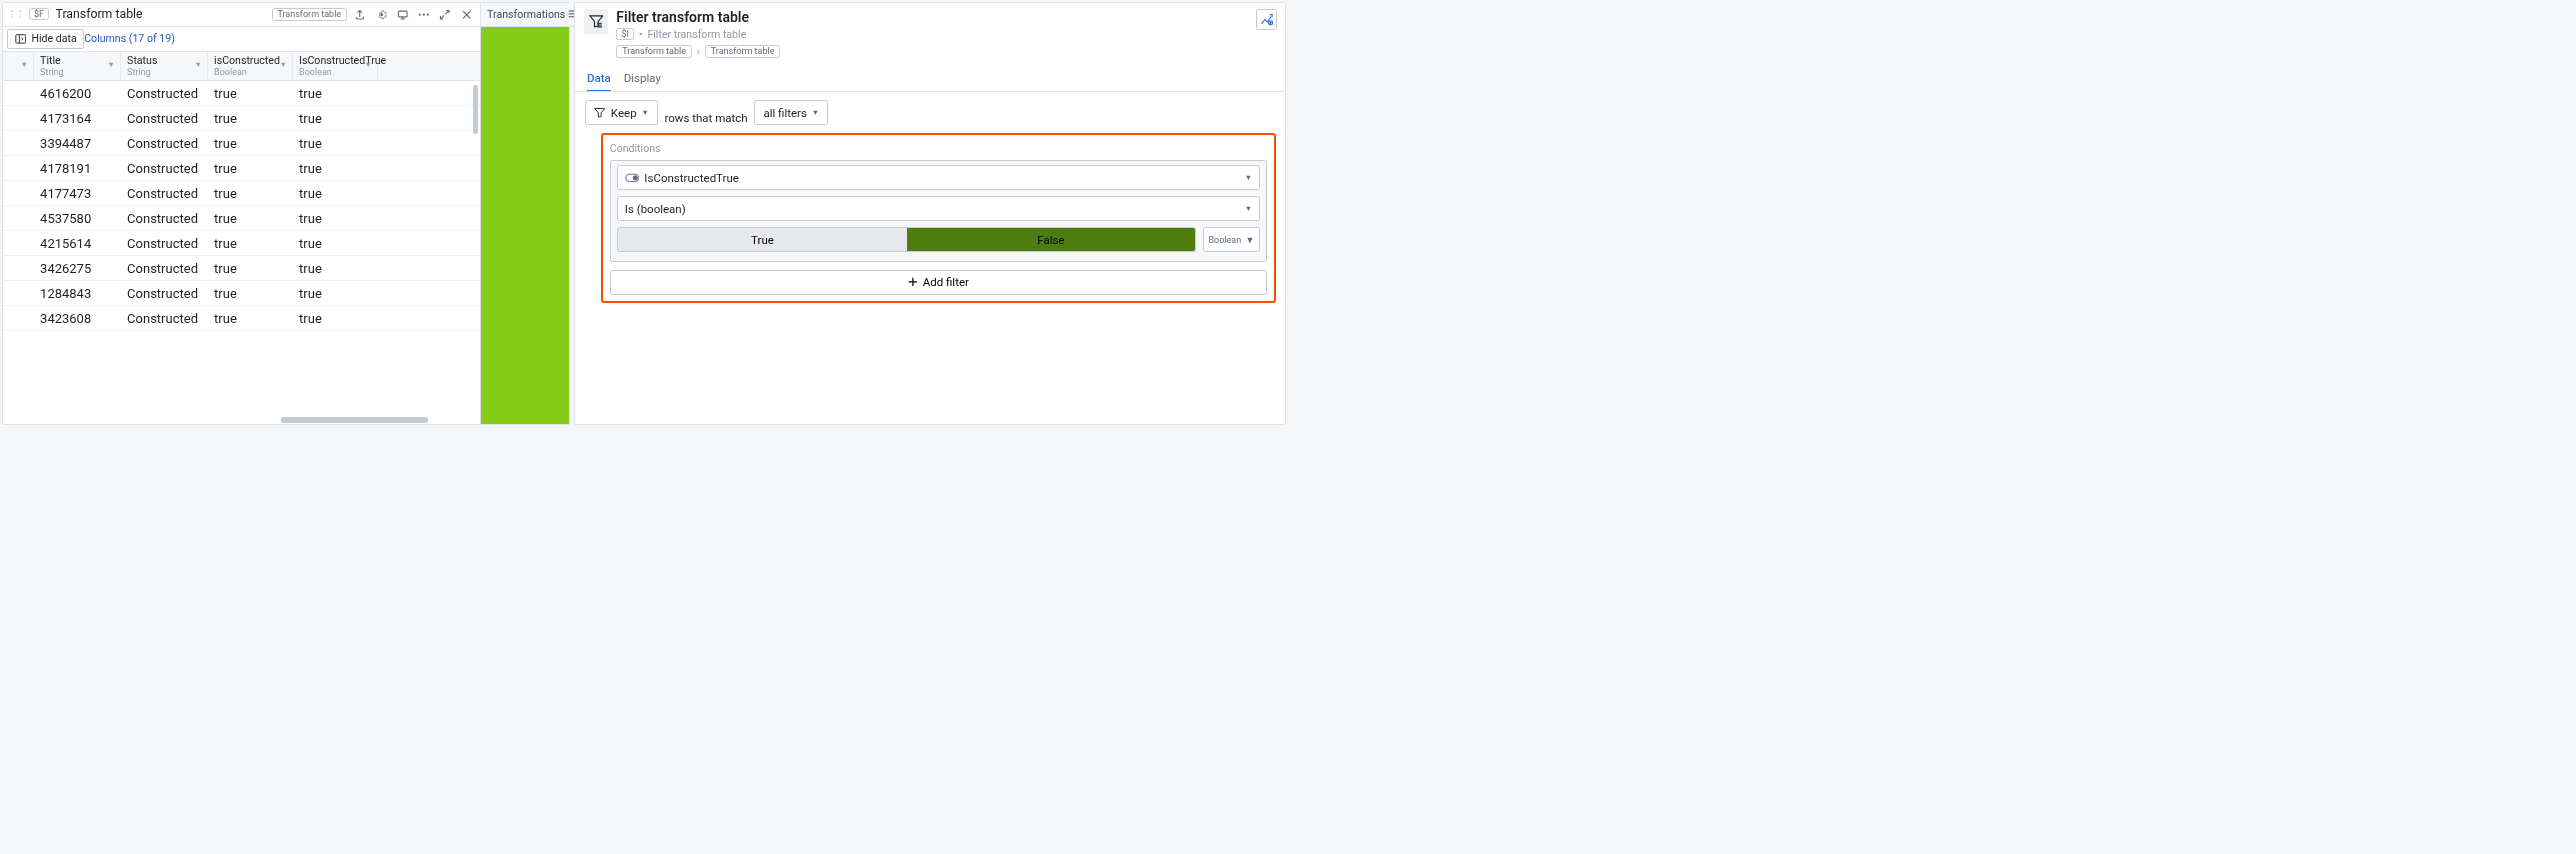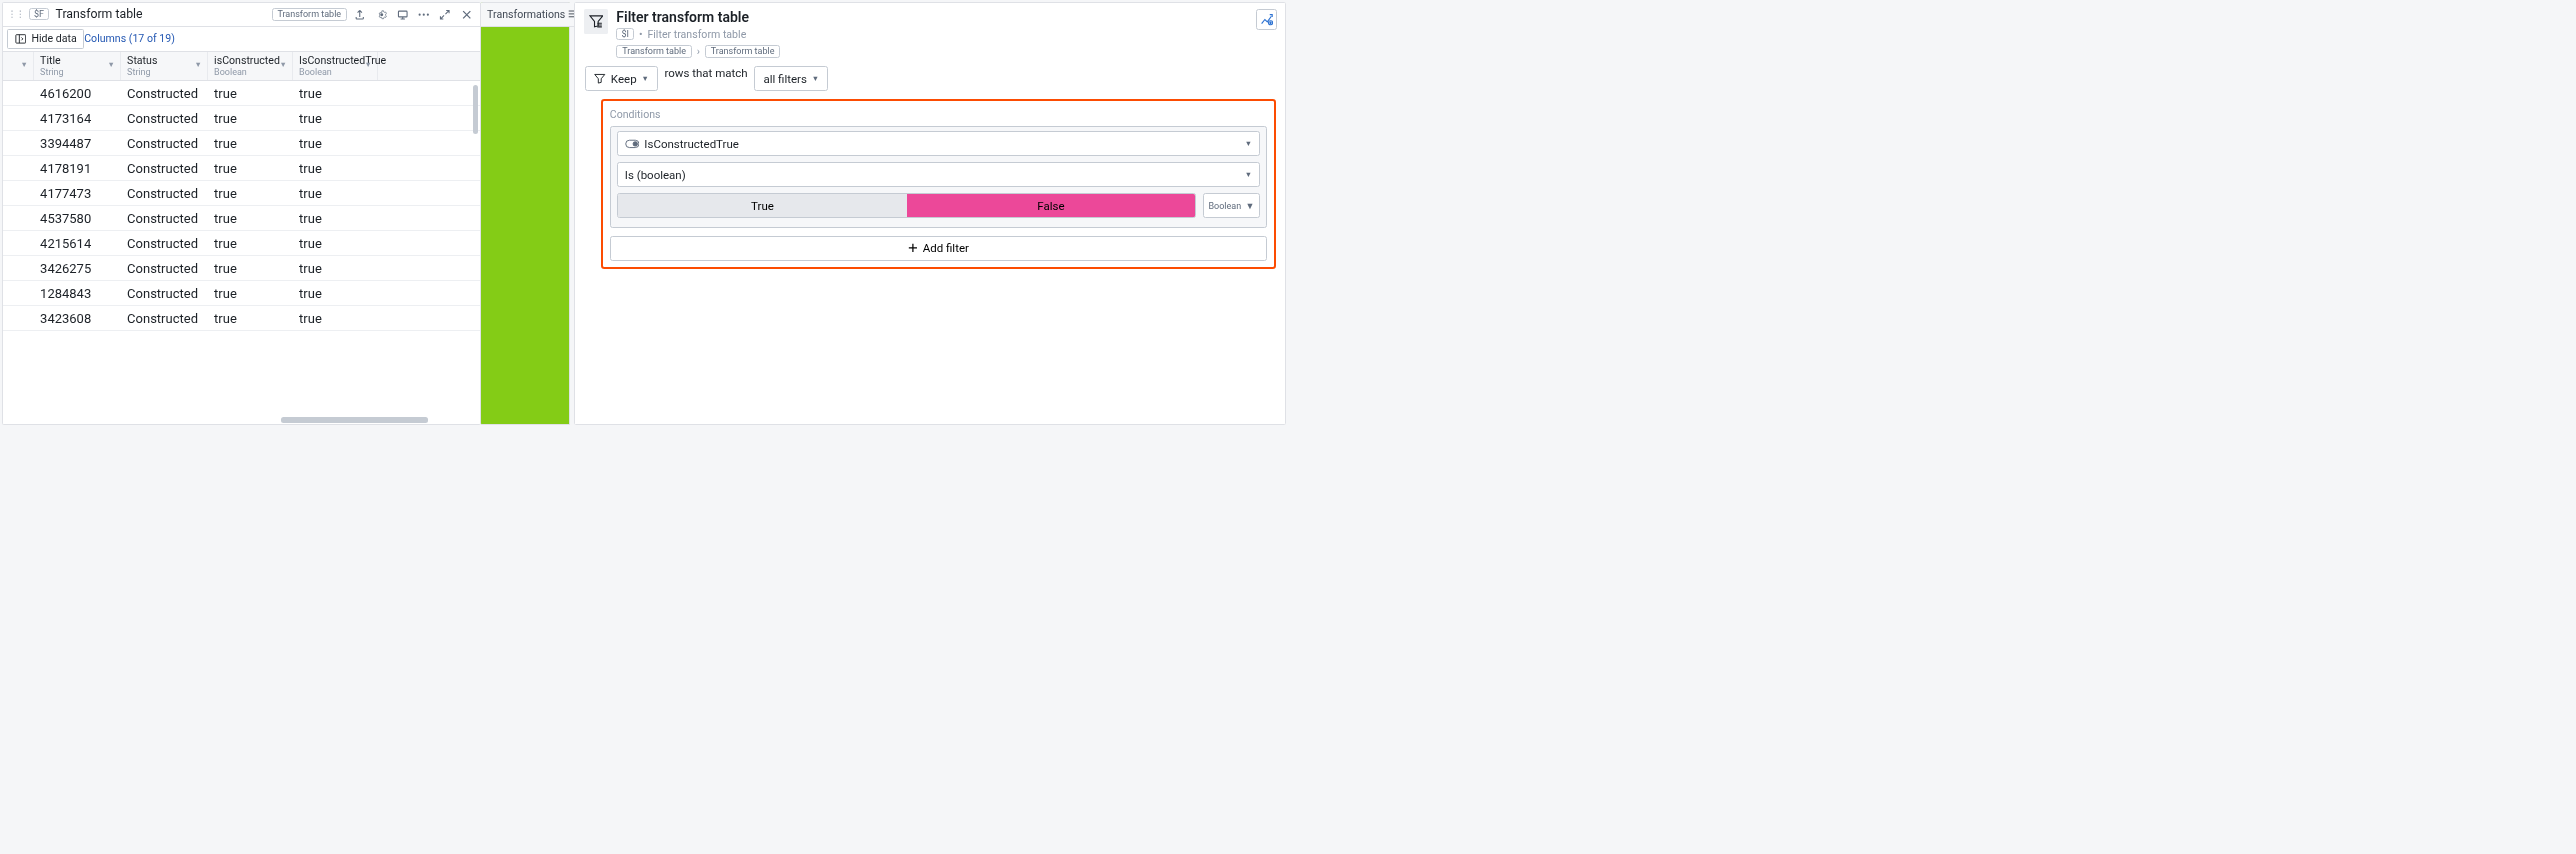--- a/index.html
+++ b/index.html
@@ -59,37 +59,37 @@
   .r-sub { display:flex; align-items:center; gap:4.9px; margin-top:2.5px;}
   .dim { color:#8f99a8; font-size:10.6px;}
   .crumbs { display:flex; gap:4.9px; margin-top:4.1px;}
   .r-chart-btn { border:0.8px solid #c5cbd3; border-radius:2.5px; width:21px;height:21px; display:flex;align-items:center;justify-content:center;cursor:pointer; color:#2d72d2;}
   
   .tabs { display:flex; gap:13px; padding:0 11.5px; margin-top:8.2px; border-bottom:0.8px solid #dfe1e6;}
   .tab { padding:4.9px 0; font-size:11.5px; color:#5f6b7c; cursor:pointer; border-bottom:1.6px solid transparent;}
   .tab.active { color:#2d72d2; border-bottom-color:#2d72d2; font-weight:500;}
   
   .r-body { padding:8.2px 9.8px; flex:1; overflow:auto;}
-  .top-controls { display:flex; align-items:flex-start; gap:6.5px; margin-bottom:8.2px;}
+  .top-controls { display:flex; align-items:flex-end; gap:6.5px; margin-bottom:8.2px;}
   .dd { border:0.8px solid #c5cbd3; border-radius:2.5px; height:24.5px; display:flex; align-items:center; padding:0 8.2px; gap:4.9px; cursor:pointer; background:#fff;}
   .dd .car { color:#5f6b7c; font-size:7.4px;}
   .txt { font-size:11.5px;}
   
   .highlight { border:2.5px solid #fc4c02; border-radius:3.3px; padding:6.5px;margin-left:16px; }
   .section-label { color:#8f99a8; font-size:10.6px; margin-bottom:4.9px;}
   .cond-box { border:0.8px solid #c5cbd3; border-radius:2.5px; background:#f6f7f9;}
   .cond-head { display:flex; align-items:center; padding:4.9px 6.5px; gap:4.9px;}
   .cond-title { flex:1; font-size:11.5px; white-space:nowrap; overflow:hidden; text-overflow:ellipsis;}
   .link { color:#2d72d2; cursor:pointer; font-size:11.5px;}
   .cond-body { padding:4.9px 6.5px 8.2px 6.5px; display:flex; flex-direction:column; gap:6.5px;}
   .sel { border:0.8px solid #c5cbd3; border-radius:2.5px; background:#fff; height:24.5px; display:flex; align-items:center; padding:0 6.5px; cursor:pointer; position:relative;}
   .sel .car { position:absolute; right:6.5px; color:#5f6b7c; font-size:7.4px;}
   .tf-row { display:flex; gap:6.5px;}
   .seg { display:flex; border:0.8px solid #c5cbd3; border-radius:2.5px; overflow:hidden; flex:1;}
-  .seg button { flex:1; border:none; background:#ec4899; height:23px; cursor:pointer; font-size:11.5px;}
+  .seg button { flex:1; border:none; background:#4d7c0f; height:23px; cursor:pointer; font-size:11.5px;}
   .seg button.active { background:#e6e8ec;}
   .type-sel { width:57px; border:0.8px solid #c5cbd3; border-radius:2.5px; display:flex; align-items:center; padding:0 4.9px; font-size:9px; color:#5f6b7c; background:#fff; position:relative;}
   .type-sel .car{position:absolute;right:4.1px;}
   .add-filter { margin-top:8.2px; border:0.8px solid #c5cbd3; background:#fff; height:25px; width:100%; border-radius:2.5px; display:flex; align-items:center; justify-content:center; gap:4.9px; cursor:pointer; font-size:11.5px;}
 </style>
 </head>
 <body>
 
 <div class="app">
 
@@ -342,20 +342,24 @@
         </div>
       </div>
       <div class="r-chart-btn">
           <svg width="13" height="13" viewBox="0 0 16 16" fill="none" stroke="currentColor" stroke-width="1.4">
             <path d="M2 13l4-5 3 3 5-7"></path>
             <path d="M12 2h3v3"></path>
             <circle cx="13" cy="12" r="2.5" fill="#fff"></circle>
             <path d="M13 10.5v3M11.5 12h3"></path>
           </svg>
         </div>
+    </div>
+    <div class="tabs">
+      <div class="tab active">Data</div>
+      <div class="tab">Display</div>
     </div>
     <div class="r-body">
       <div class="top-controls">
         <div class="dd">
           <svg width="11.5" height="11.5" viewBox="0 0 16 16" fill="#1c2127">
               <path d="M1 2h14l-5 6v5l-4 1V8L1 2z" fill="none" stroke="#1c2127" stroke-width="1.3"></path>
             </svg>
           <span class="txt">Keep</span>
           <span class="car">▼</span>
         </div>

